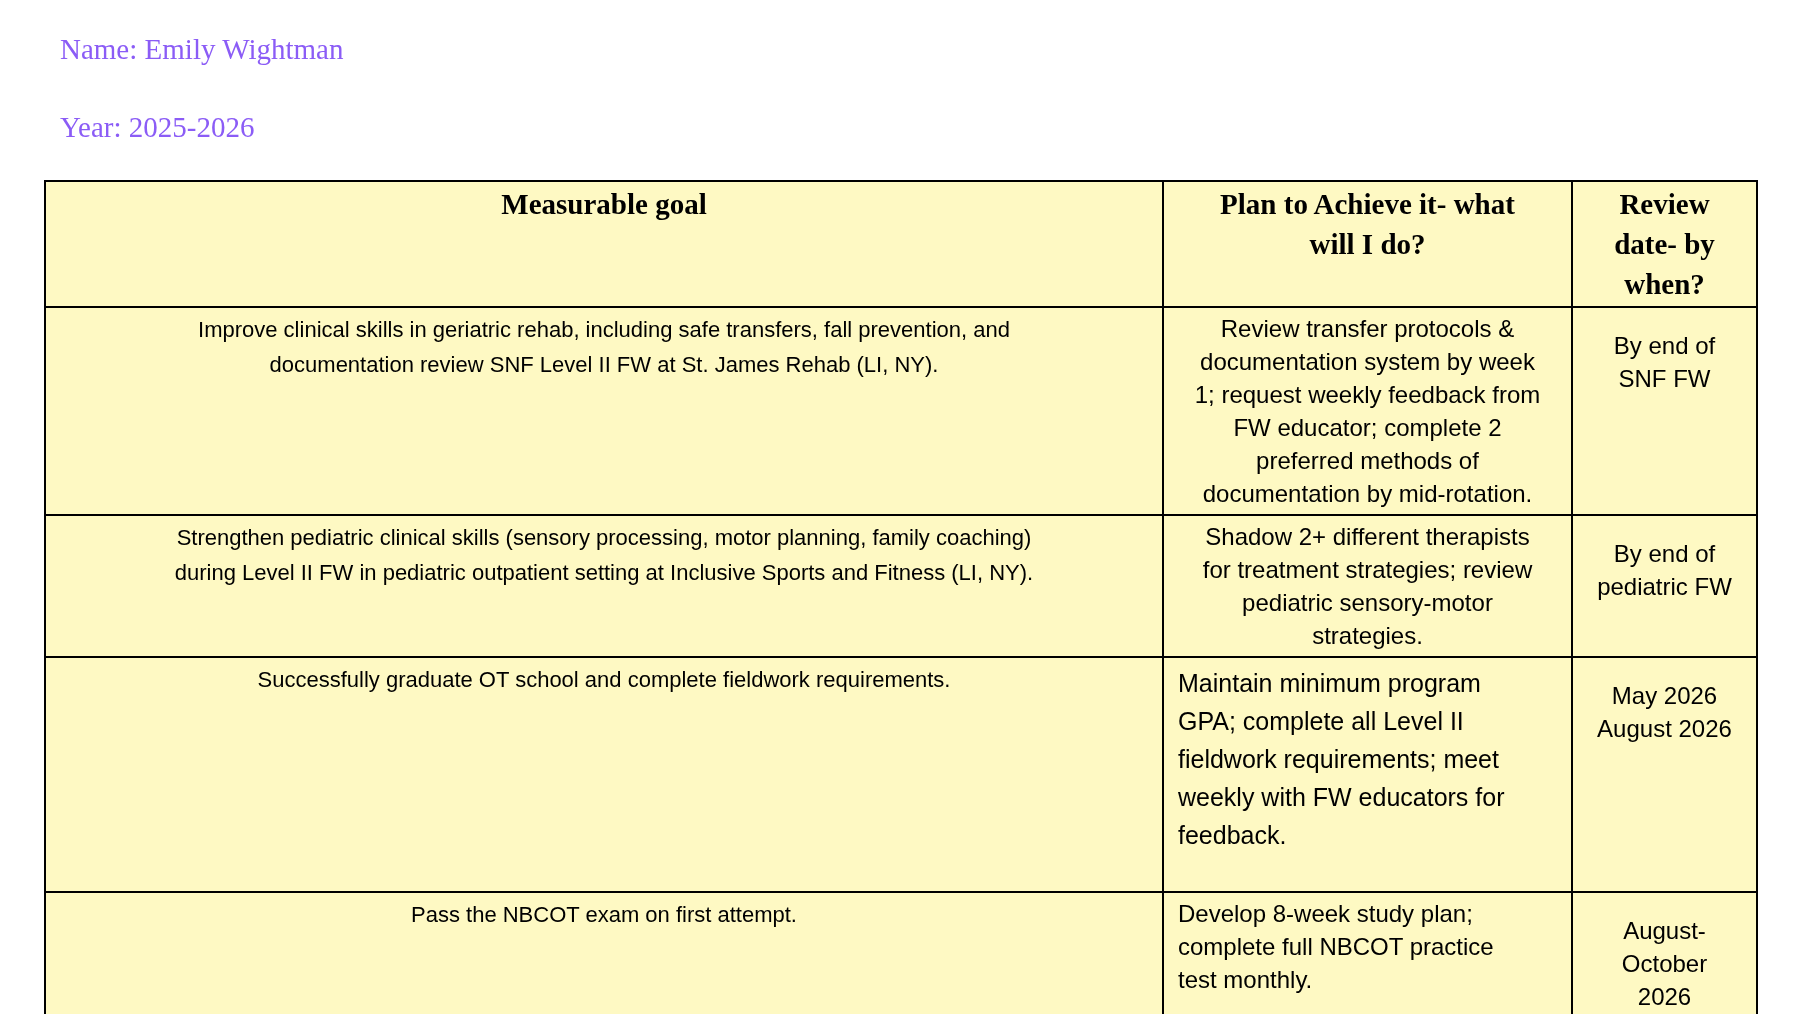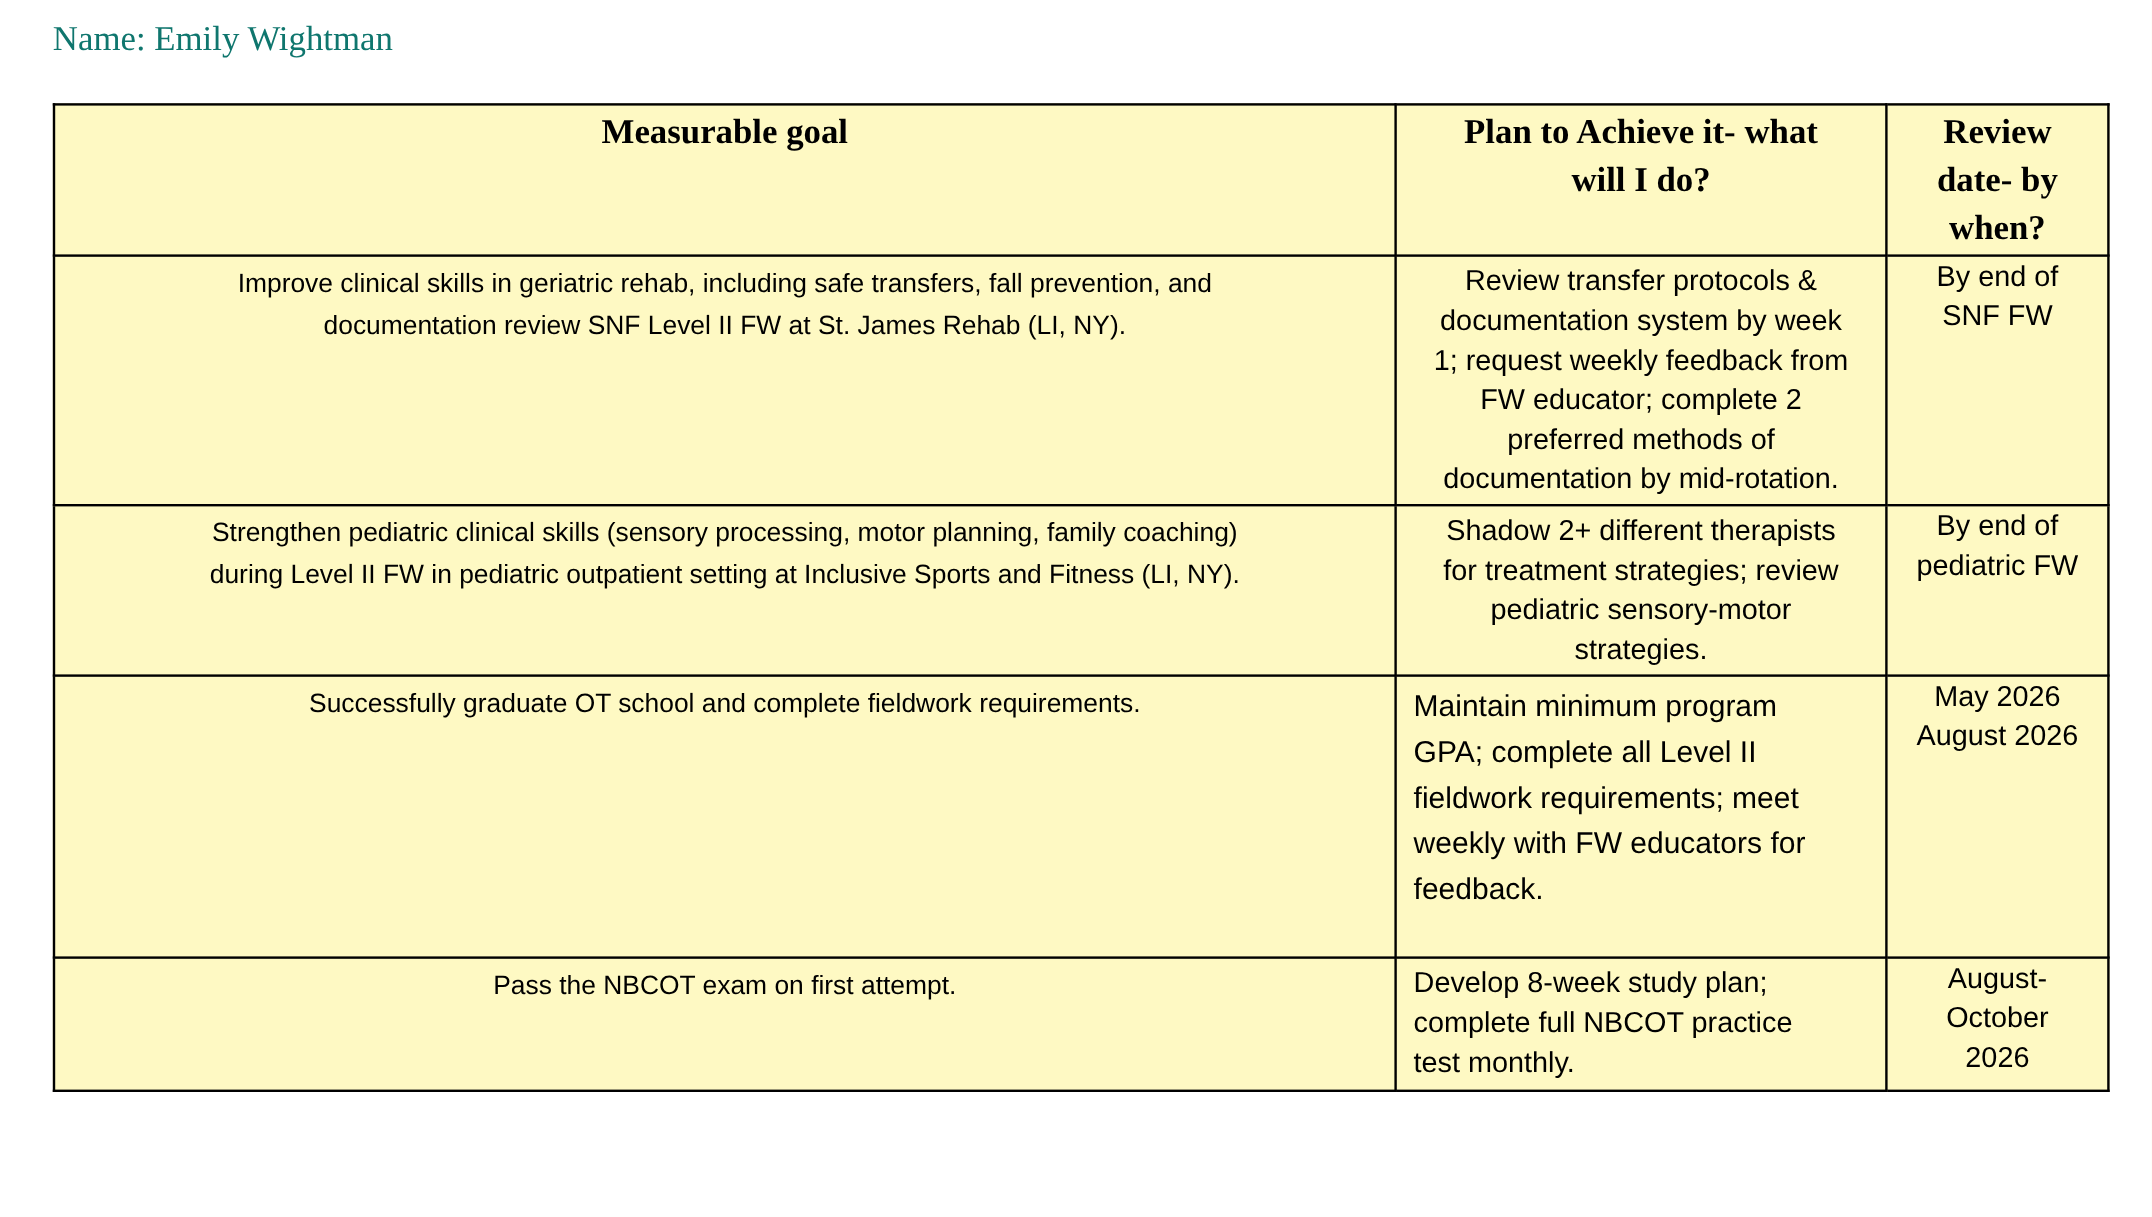--- a/index.html
+++ b/index.html
@@ -14,22 +14,22 @@
     position: relative;
     width: 1793px;
     height: 1014px;
     background: #ffffff;
     color: #000000;
   }
   .meta-line {
     font-family: "Liberation Serif", "DejaVu Serif", serif;
     font-size: 29px;
     line-height: 34px;
-    color: #0f766e;
-    margin: 0;
+    color: #8b5cf6;
+    margin: 16px;
     padding-left: 44px;
     white-space: nowrap;
   }
   .meta-line.name { padding-top: 16px; }
   .meta-line.year { padding-top: 28px; }
 
   table.goals {
     border-collapse: collapse;
     table-layout: fixed;
     width: 1712px;
@@ -86,30 +86,31 @@
   tr.r4 td.plan.left {
     font-size: 24px;
     line-height: 33px;
     padding-top: 4px;
   }
   td.review {
     font-family: "Liberation Sans", "DejaVu Sans", sans-serif;
     font-size: 24px;
     line-height: 33px;
     text-align: center;
-    padding: 0 4px;
+    padding: 21px 4px;
   }
 </style>
 </head>
 <body>
 
 <div class="page">
 
   <p class="meta-line name"><span>Name:</span>&nbsp;<span>Emily Wightman</span></p>
 
+  <p class="meta-line year"><span>Year:</span>&nbsp;<span>2025-2026</span></p>
 
   <table class="goals">
     <colgroup>
       <col class="c1">
       <col class="c2">
       <col class="c3">
     </colgroup>
     <thead>
       <tr>
         <th>Measurable goal</th>

